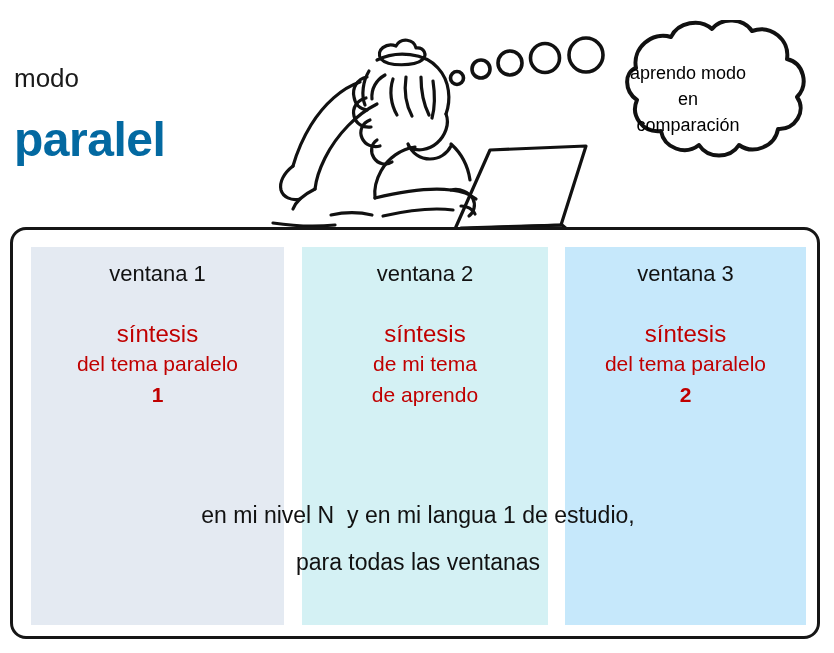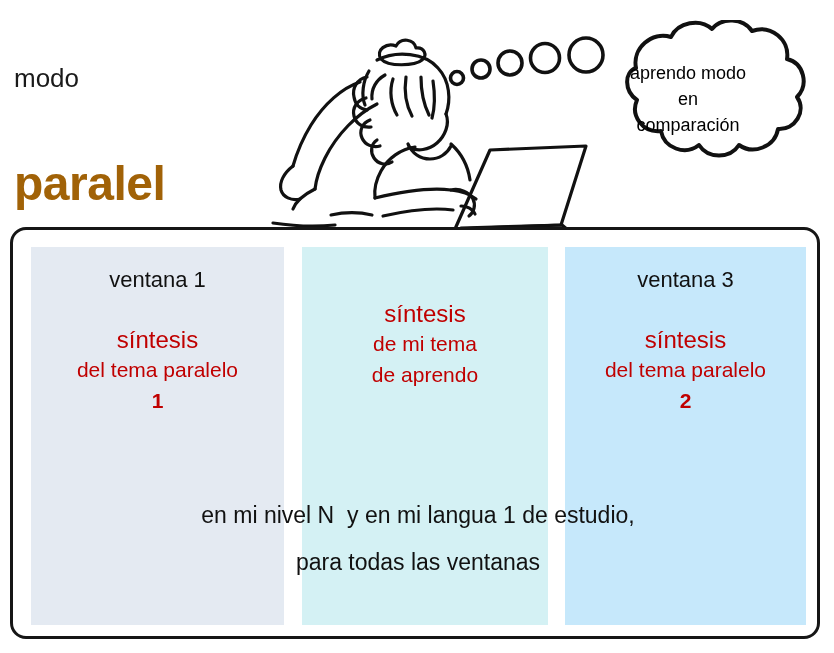--- a/index.html
+++ b/index.html
@@ -29,24 +29,23 @@
     line-height: 30px;
     color: #1a1a1a;
     white-space: nowrap;
   }
   #mode-title {
     position: absolute;
     left: 14px; top: 96px;
     font-size: 48px;
     line-height: 56px;
     font-weight: bold;
-    color: #a16207;
+    color: #0369a1;
     white-space: nowrap;
     letter-spacing: -0.5px;
-    margin-top: 44px;
   }
 
   
   #illustration {
     position: absolute;
     left: 265px; top: 4px;
     width: 330px; height: 225px;
   }
   #thought-bubble-svg {
     position: absolute;
@@ -78,21 +77,21 @@
   #panels {
     position: absolute;
     left: 0; top: 0;
     width: 810px; height: 412px;
   }
   .panel {
     position: absolute;
     top: 17px;
     height: 378px;
     box-sizing: border-box;
-    padding-top: 20px;
+    padding-top: 14px;
   }
   #panel-1 { left: 18px;  width: 253px; background: #e4eaf2; }
   #panel-2 { left: 289px; width: 246px; background: #d4f1f4; }
   #panel-3 { left: 552px; width: 241px; background: #c6e8fb; }
 
   .panel-title {
     text-align: center;
     font-size: 22px;
     line-height: 26px;
     color: #111111;
@@ -219,20 +218,21 @@
     <div class="panel" id="panel-1">
       <div class="panel-title">ventana 1</div>
       <div class="panel-synthesis">síntesis</div>
       <div class="panel-desc">
         <div>del tema paralelo</div>
         <div class="emph">1</div>
       </div>
     </div>
 
     <div class="panel" id="panel-2">
+      <div class="panel-title">ventana 2</div>
       <div class="panel-synthesis">síntesis</div>
       <div class="panel-desc">
         <div>de mi tema</div>
         <div>de aprendo</div>
       </div>
     </div>
 
     <div class="panel" id="panel-3">
       <div class="panel-title">ventana 3</div>
       <div class="panel-synthesis">síntesis</div>

